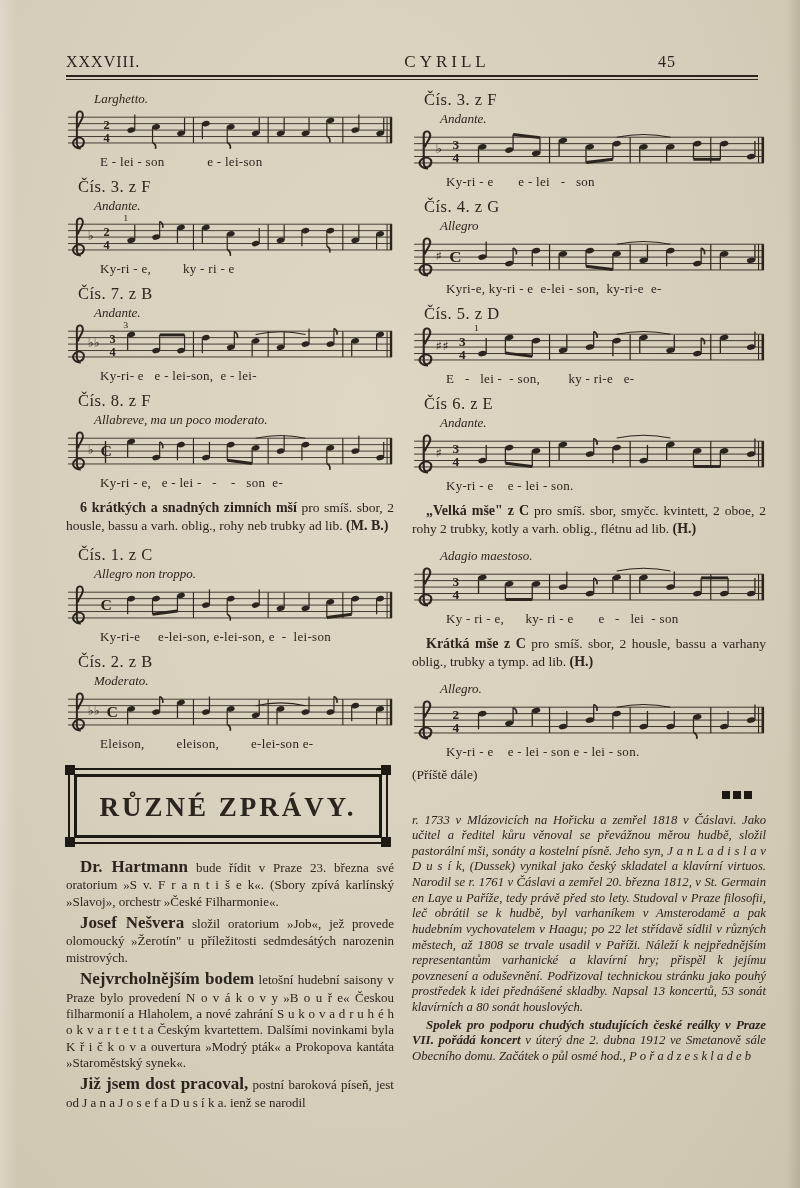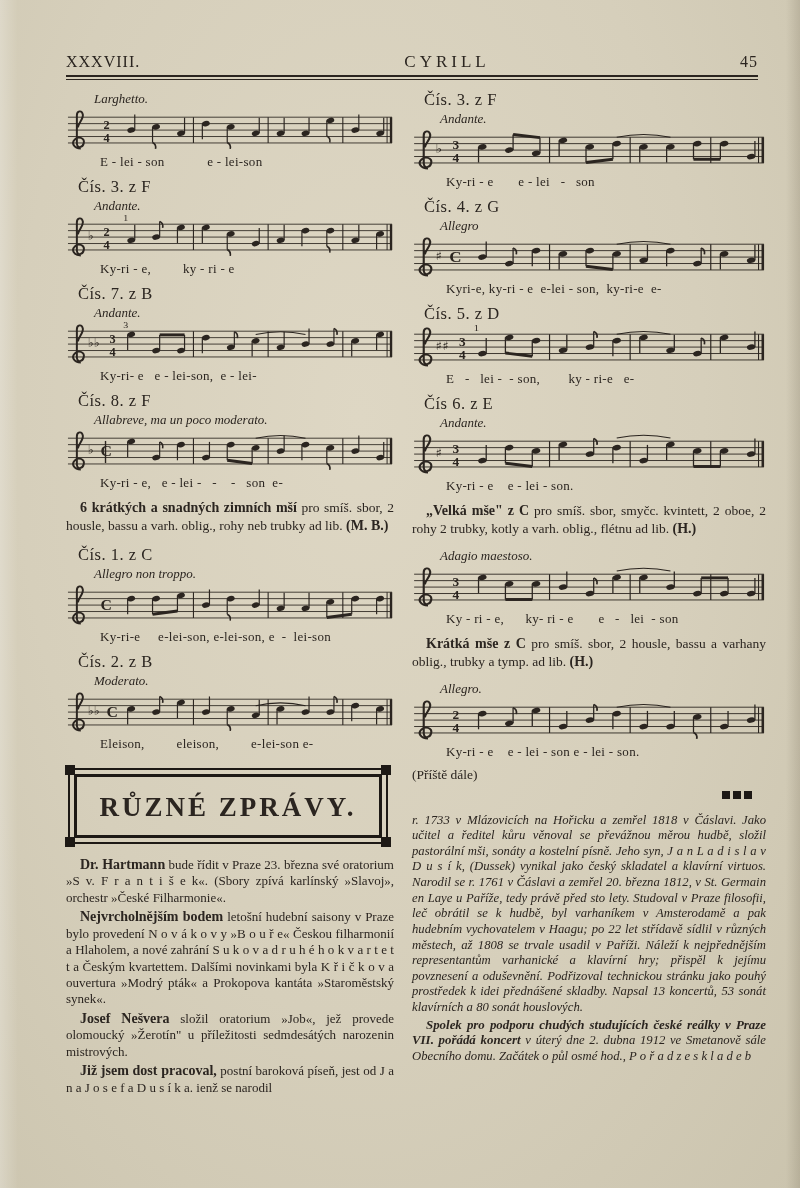--- a/index.html
+++ b/index.html
@@ -14,21 +14,21 @@
       linear-gradient(90deg, rgba(255,255,255,.25) 0, rgba(255,255,255,0) 18px),
       linear-gradient(270deg, rgba(90,80,60,.18) 0, rgba(90,80,60,0) 14px),
       radial-gradient(ellipse at 45% 35%, #ded7c4 0%, #d6cfbb 55%, #cbc4ae 100%);
     color:#2b2520;
     padding:52px 42px 30px 66px;
   }
   
   .hdr{display:flex;align-items:baseline;font-size:17px;letter-spacing:1px;}
   .hdr .vol{width:170px;font-size:16px;}
   .hdr .title{flex:1;text-align:center;letter-spacing:4px;font-size:17px;}
-  .hdr .pg{width:100px;text-align:right;font-size:16px;}
+  .hdr .pg{width:100px;text-align:left;font-size:16px;}
   .hrule{border-top:2.5px solid #2b2520;border-bottom:1px solid #2b2520;height:2px;margin:3px 0 10px 0;}
   
   .cols{display:flex;gap:18px;}
   .col-l{width:328px;flex:none;}
   .col-r{width:354px;flex:none;}
   
   .music-example{margin-bottom:7px;}
   .ex-num{font-size:16.5px;margin-left:12px;letter-spacing:.5px;}
   .ex-tempo{font-style:italic;font-size:13px;margin-left:28px;margin-top:1px;}
   .staff{display:block;width:100%;height:46px;margin-top:1px;}
@@ -38,21 +38,21 @@
   .mass-note b{font-size:14px;}
   
   .news-box{position:relative;border:2px solid #1d1915;padding:4px;margin:16px 6px 12px 2px;}
   .news-box-inner{border:3px solid #1d1915;text-align:center;padding:15px 4px 12px 4px;}
   .news-box-title{font-size:27px;font-weight:bold;letter-spacing:3px;}
   .corner{position:absolute;width:10px;height:10px;background:#1d1915;}
   .corner.tl{top:-5px;left:-5px;} .corner.tr{top:-5px;right:-5px;}
   .corner.bl{bottom:-5px;left:-5px;} .corner.br{bottom:-5px;right:-5px;}
   
   .news-p{font-size:13px;line-height:1.26;text-align:justify;margin:0 0 2px 0;text-indent:14px;}
-  .news-p b{font-size:14px;}
+  .news-p b{font-size:17px;}
   .body-text{font-size:12.7px;line-height:1.23;text-align:justify;margin:0;font-style:italic;}
   .body-text.indent{text-indent:14px;margin-top:2px;}
   .body-text b{font-size:12.9px;}
   .continuation{text-align:left;font-size:13.5px;margin:4px 18px 2px 0;}
   .end-squares{text-align:right;margin:2px 14px 10px 0;}
   .end-squares span{display:inline-block;width:8px;height:8px;background:#1d1915;margin-left:3px;}
 </style>
 </head>
 <body>
 
@@ -359,22 +359,22 @@
         <span class="corner tr"></span>
         <span class="corner bl"></span>
         <span class="corner br"></span>
         <div class="news-box-inner">
           <span class="news-box-title">RŮZNÉ ZPRÁVY.</span>
         </div>
       </div>
 
       <div id="news-list">
           <p class="news-p"><b>Dr. Hartmann</b><span> bude řídit v Praze 23. března své oratorium »S v. F r a n t i š e k«. (Sbory zpívá karlínský »Slavoj», orchestr »České Filharmonie«.</span></p>
+          <p class="news-p"><b>Josef Nešvera</b><span> složil oratorium »Job«, jež provede olomoucký »Žerotín" u příležitosti sedmdesátých narozenin mistrových.</span></p>
           <p class="news-p"><b>Nejvrcholnějším bodem</b><span> letošní hudební saisony v Praze bylo provedení N o v á k o v y  »B o u ř e« Českou filharmonií a Hlaholem, a nové zahrání S u k o v a  d r u h é h o  k v a r t e t t a  Českým kvartettem. Dalšími novinkami byla K ř i č k o v a ouvertura »Modrý pták« a Prokopova kantáta »Staroměstský synek«.</span></p>
-          <p class="news-p"><b>Josef Nešvera</b><span> složil oratorium »Job«, jež provede olomoucký »Žerotín" u příležitosti sedmdesátých narozenin mistrových.</span></p>
           <p class="news-p"><b>Již jsem dost pracoval,</b><span> postní baroková píseň, jest od J a n a  J o s e f a  D u s í k a. ienž se narodil</span></p>
         </div>
     </div>
 
     <div class="col-r">
       <div id="right-ex">
           <div class="music-example">
             <div class="ex-num">Čís. 3. z F</div>
             <div class="ex-tempo">Andante.</div>
             <svg viewBox="0 0 332 50" class="staff" preserveAspectRatio="none">

